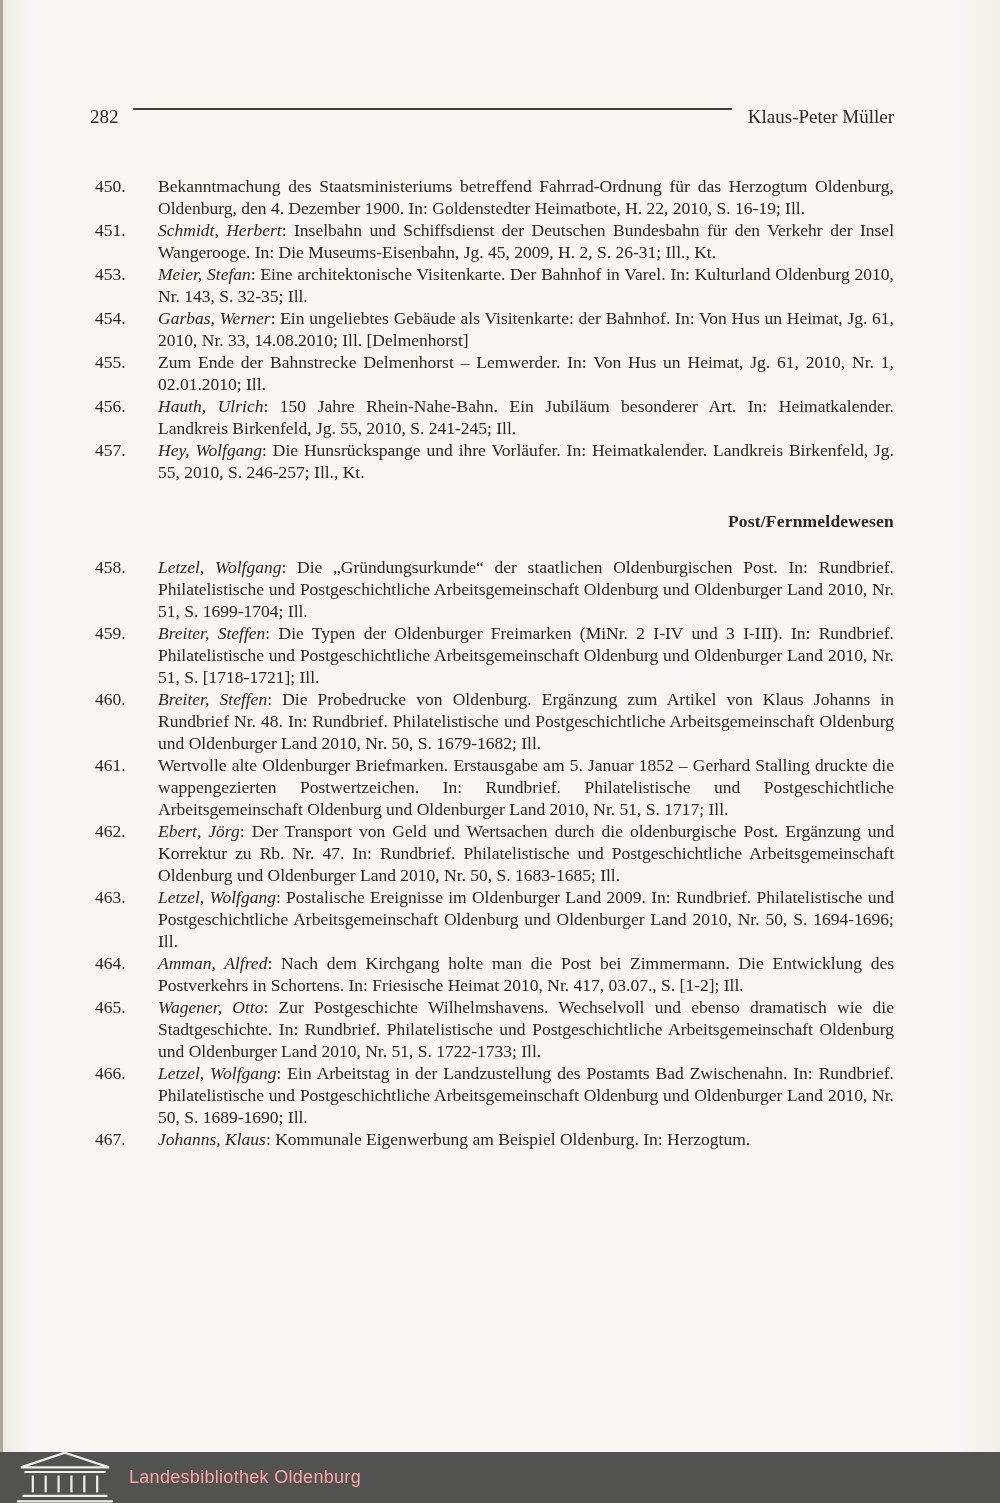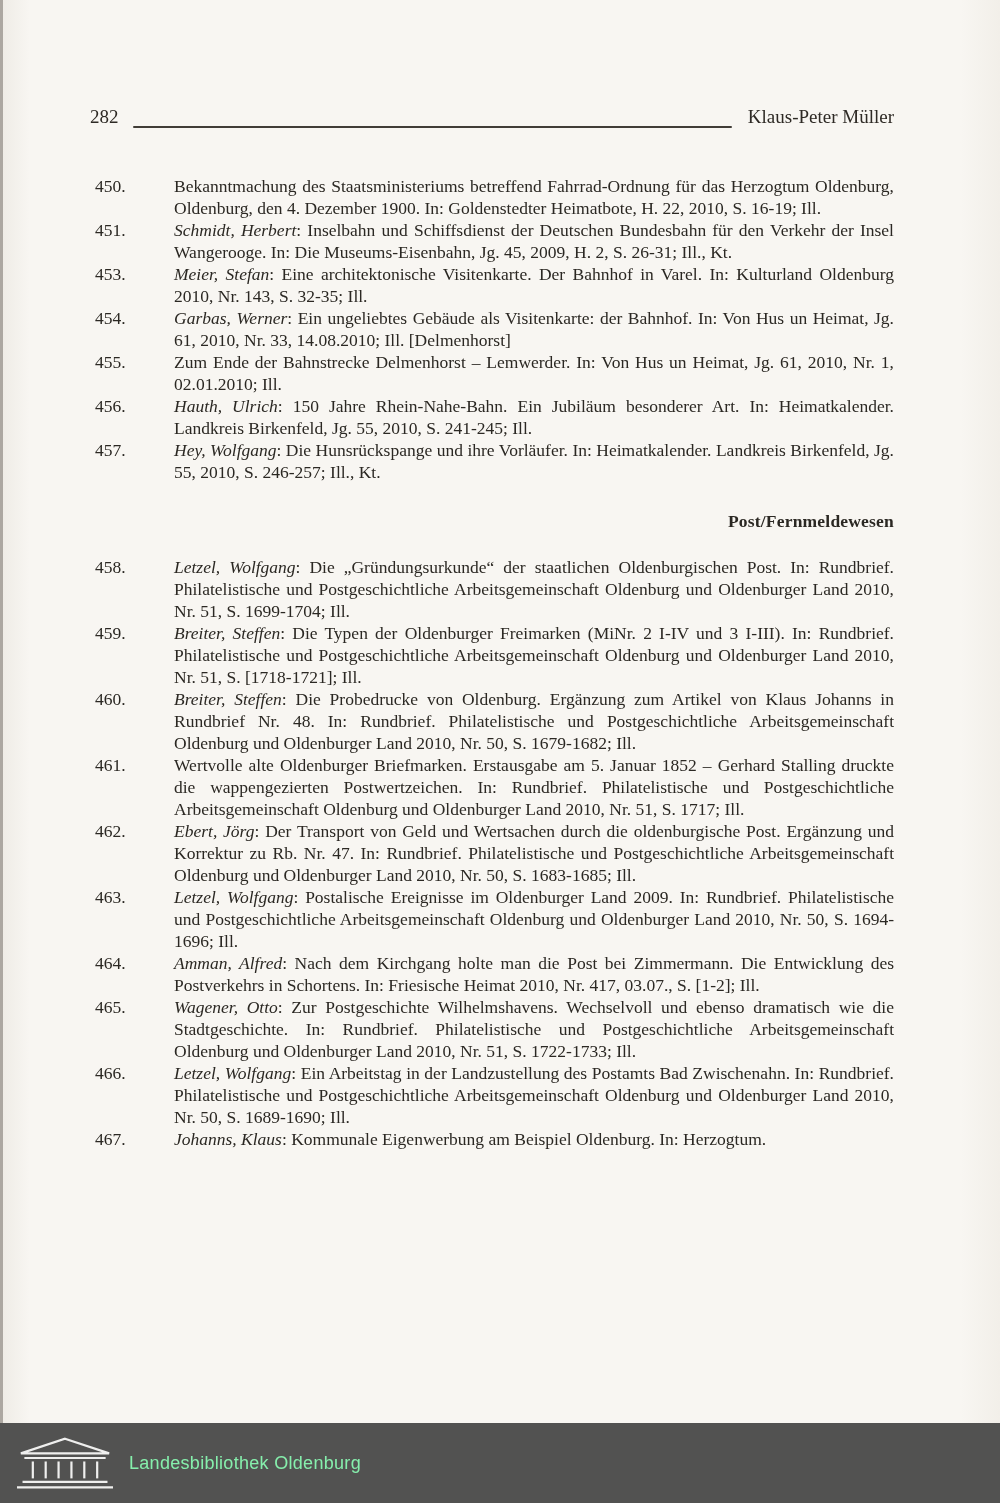--- a/index.html
+++ b/index.html
@@ -17,52 +17,52 @@
     overflow: hidden;
   }
   .page::before {
     content: "";
     position: absolute; left: 0; top: 0; bottom: 0; width: 3px;
     background: rgba(90, 85, 78, 0.45);
   }
   
   .running-head {
     position: absolute; top: 106px; left: 90px; right: 106px;
-    display: flex; align-items: flex-end;
+    display: flex; align-items: flex-start;
     font-size: 19px; color: #2e2a25;
   }
   .rule {
     flex: 1; height: 2px; background: #413d37;
     margin: 2px 16px 0 14px; border-radius: 1px;
   }
   
   .bib {
     position: absolute; top: 175px; left: 95px; right: 106px;
     font-size: 17.5px; line-height: 22px; color: #2b2823;
   }
-  .entry { display: flex; gap: 16px; }
+  .entry { display: flex; }
   .num { width: 63px; flex: 0 0 63px; }
   .body {
     margin: 0; flex: 1;
     text-align: justify;
     hyphens: auto; -webkit-hyphens: auto;
   }
   .author { font-style: italic; }
   .section-heading {
     font-size: 17.5px; font-weight: bold;
     text-align: right;
     margin: 27px 0 24px 0;
     letter-spacing: 0.2px;
   }
   
   .footer {
-    position: absolute; left: 0; right: 0; bottom: 0; height: 80px;
+    position: absolute; left: 0; right: 0; bottom: 0; height: 51px;
     background: #525251;
     display: flex; align-items: center;
-    color: #86efac;
+    color: #fca5a5;
     margin-top: 36px;
   }
   .logo {
     margin-left: 13px;
     width: 104px; height: 58px;
     display: flex; align-items: center; justify-content: center;
   }
   .libname {
     font-family: "Liberation Sans", "DejaVu Sans", sans-serif;
     font-size: 18px;

